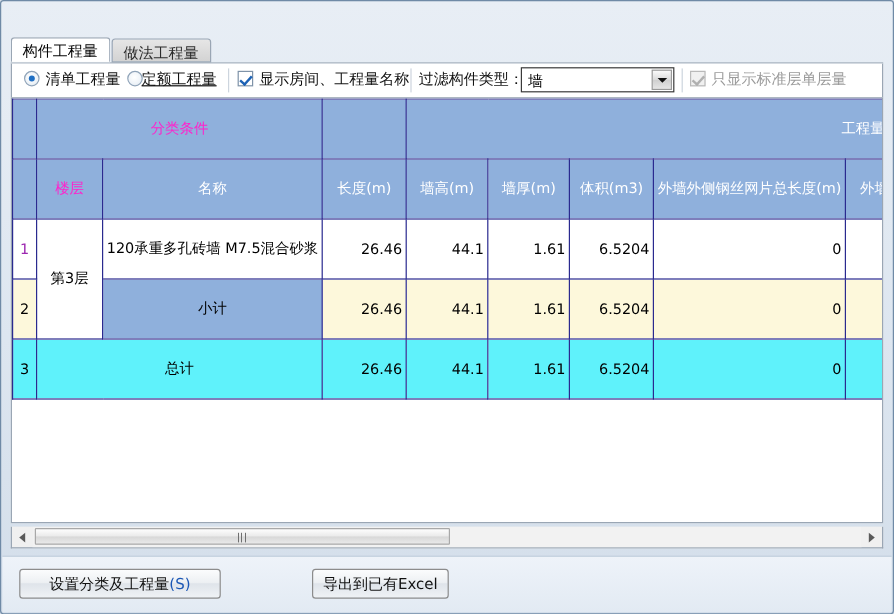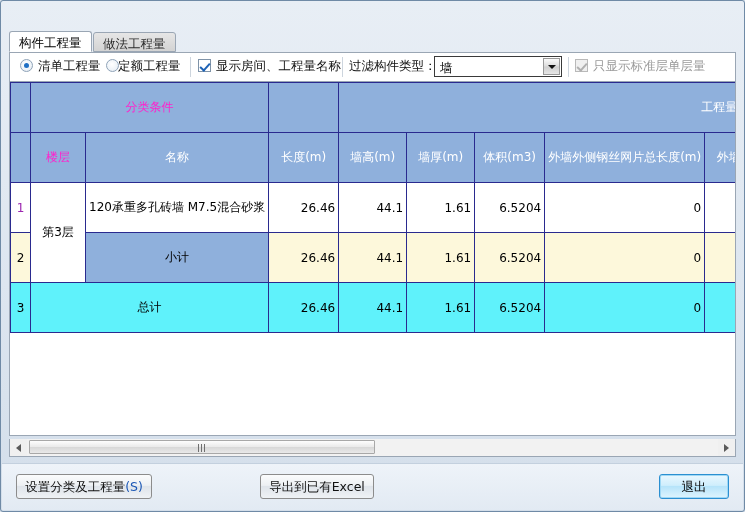--- a/index.html
+++ b/index.html
@@ -267,21 +267,21 @@
     <div class="tab inactive">做法工程量</div>
   </div>
   <div id="tabline"></div>
 
   <div id="optionsbar">
     <div class="opt-row">
       <span class="radio on" style="left:10px;"></span>
       <span class="optlabel" style="left:28px;">清单工程量</span>
 
       <span class="radio" style="left:96px;"></span>
-      <span class="optlabel" style="left:108px;">定额工程量</span>
+      <span class="optlabel" style="left:108px;text-decoration:underline;">定额工程量</span>
 
       <span class="vsep" style="left:180px;"></span>
 
       <span class="chk on" style="left:188px;"></span>
       <span class="optlabel" style="left:206px;">显示房间、工程量名称</span>
 
       <span class="vsep" style="left:332px;"></span>
 
       <span class="optlabel" style="left:339px;">过滤构件类型：</span>
 
@@ -376,18 +376,17 @@
       </div>
     <div id="hs-right">
         <span class="tri"></span>
       </div>
     <div id="hs-thumb">
         <span class="grip"></span>
       </div>
   </div>
 
   <div id="bottombar">
-    <div class="btn" style="left:14px; width:136px;"><span>设置分类及工程量</span><span class="acc">(S)</span></div>
+    <div class="btn" style="left:14px; width:168px;"><span>设置分类及工程量</span><span class="acc">(S)</span></div>
     <div class="btn" style="left:258px; width:114px;">导出到已有Excel</div>
-    <div class="btn" id="btn-exit">退出</div>
   </div>
 
 </div>
 
 </body></html>

